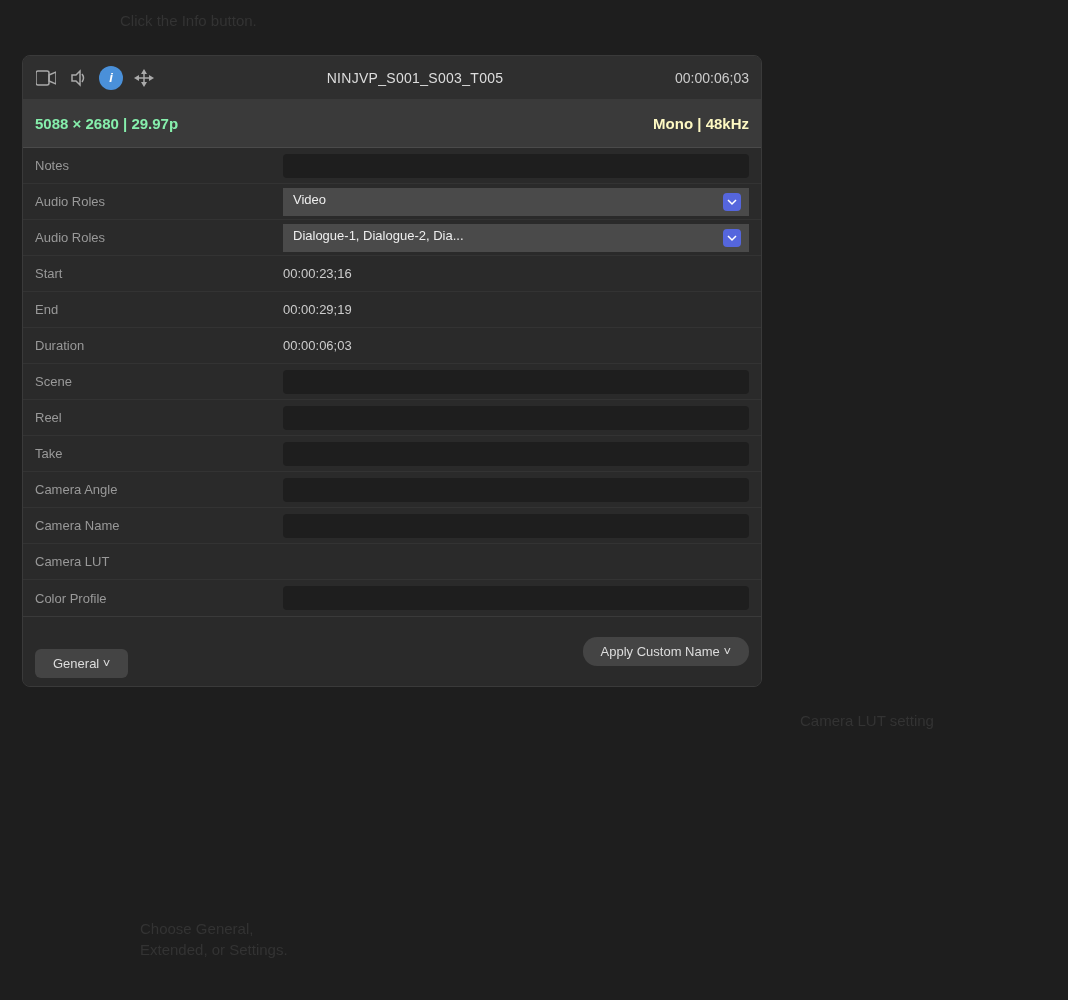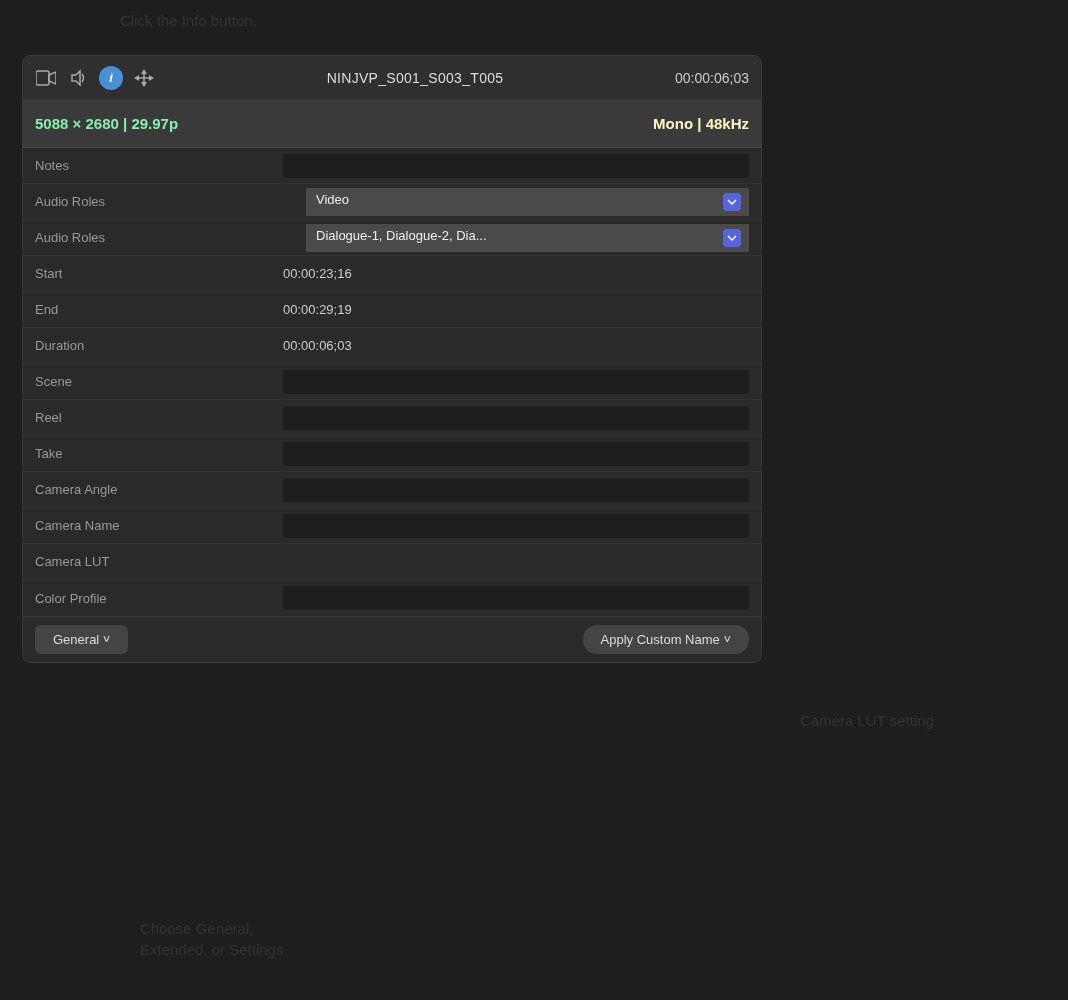--- a/index.html
+++ b/index.html
@@ -165,21 +165,20 @@
       border: none;
       border-radius: 0;
       color: #eee;
       font-size: 13px;
       padding: 0 28px 4px 10px;
       height: 28px;
       appearance: none;
       -webkit-appearance: none;
       cursor: pointer;
       outline: none;
-      margin-left: 23px;
     }
 
     .prop-select-chevron {
       position: absolute;
       right: 8px;
       top: 50%;
       transform: translateY(-50%);
       pointer-events: none;
       background: #5566dd;
       border-radius: 4px;
@@ -210,20 +209,21 @@
       background: #444;
       border: none;
       border-radius: 6px;
       color: #ddd;
       font-size: 13px;
       padding: 7px 18px;
       cursor: pointer;
       display: flex;
       align-items: center;
       gap: 5px;
+      margin-top: 24px;
     }
 
     .action-btn-right {
       background: #444;
       border: none;
       border-radius: 14px;
       color: #ddd;
       font-size: 13px;
       padding: 7px 18px;
       cursor: pointer;

